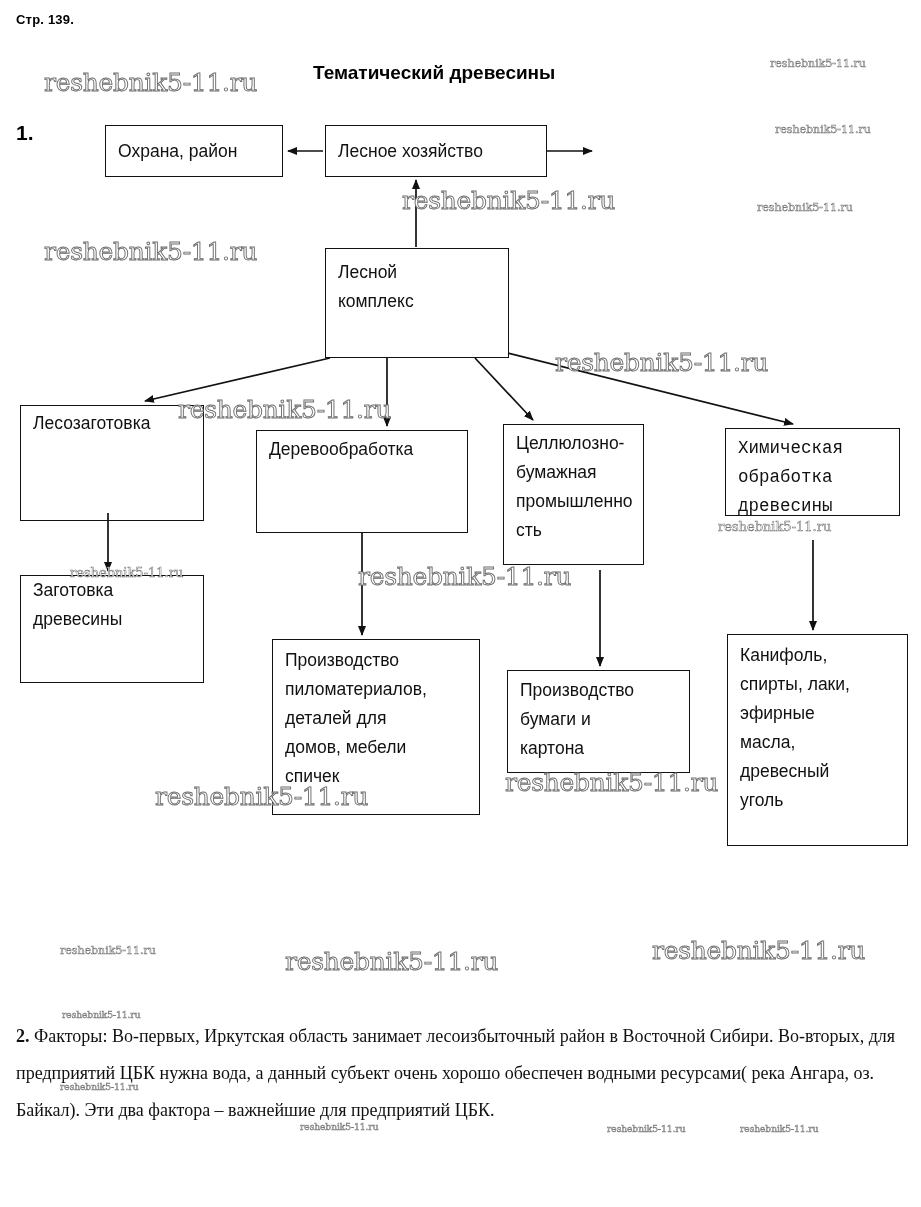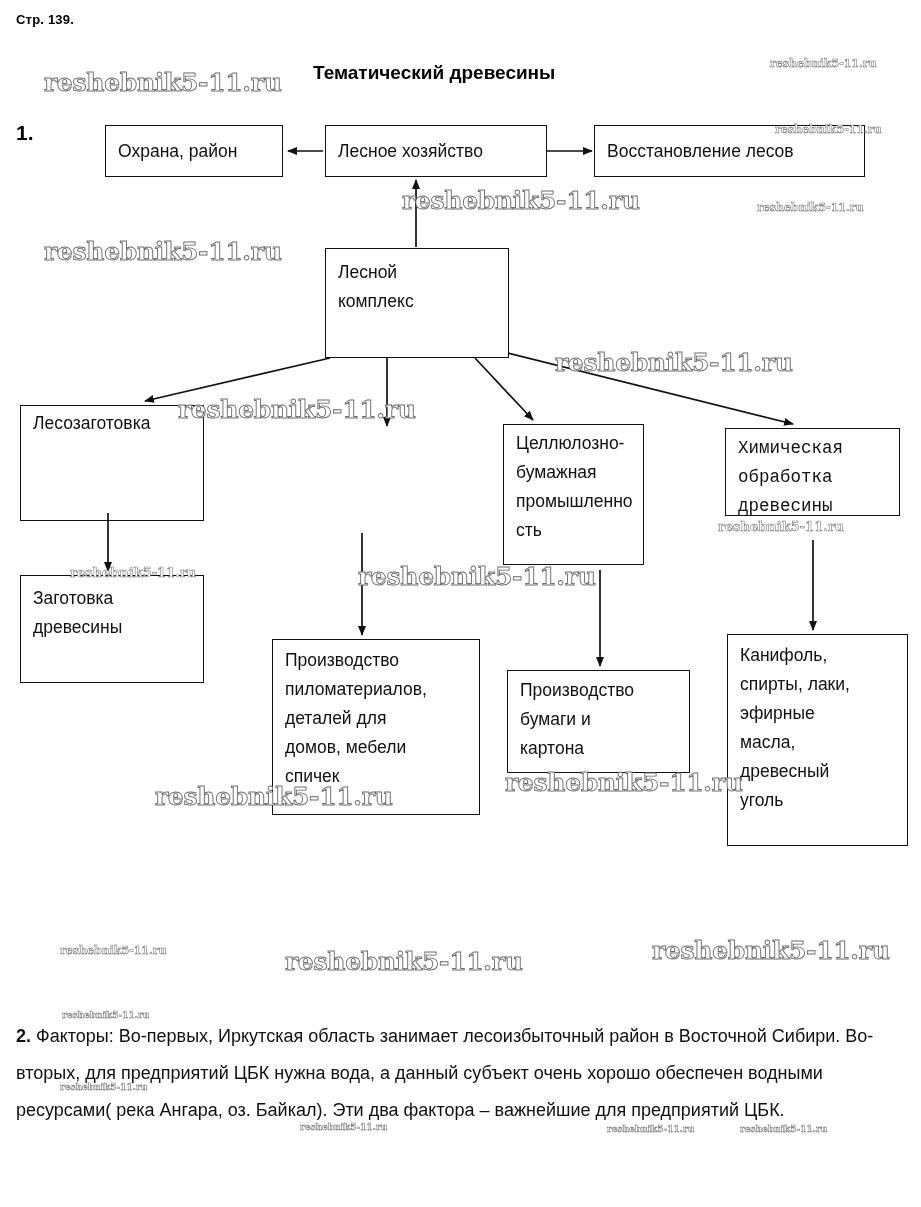--- a/index.html
+++ b/index.html
@@ -67,21 +67,21 @@
     left: 0; top: 0;
     width: 921px; height: 1207px;
     z-index: 2;
     pointer-events: none;
   }
 
   
   .wm {
     position: absolute;
     font-family: "DejaVu Serif", serif;
-    font-weight: bold;
+    font-weight: normal;
     color: #ffffff;
     -webkit-text-stroke: 0.9px #6d6d6d;
     text-shadow: 0 0 0 #999;
     white-space: nowrap;
     letter-spacing: -0.3px;
     z-index: 5;
     pointer-events: none;
   }
   .wm.small {
     -webkit-text-stroke: 0.5px #777;
@@ -90,20 +90,21 @@
 
   
   .answer2 {
     position: absolute;
     left: 16px;
     top: 1018px;
     width: 890px;
     font-size: 18px;
     line-height: 37px;
     color: #111;
+    font-family: Liberation Serif, serif;
   }
   .answer2 b { font-weight: bold; }
 </style>
 </head>
 <body>
 
 <div id="page">
 
   <div class="page-no">Стр. 139.</div>
 
@@ -144,42 +145,42 @@
   </svg>
 
   <div class="dbox center-h" style="left:105px; top:125px; width:178px; height:52px;">
     <span>Охрана, район</span>
   </div>
 
   <div class="dbox center-h" style="left:325px; top:125px; width:222px; height:52px;">
     <span>Лесное хозяйство</span>
   </div>
 
-  <div class="dbox center-h" style="left:594px; top:125px; width:271px; height:52px;">
-    <span>Восстановление лесов</span>
-  </div>
 
   <div class="dbox" style="left:325px; top:248px; width:184px; height:110px; padding-top:9px;">
     <span class="ml">Лесной<br>комплекс</span>
   </div>
 
   <div class="dbox" style="left:20px; top:405px; width:184px; height:116px; padding-top:3px;">
     <span class="ml">Лесозаготовка</span>
   </div>
 
+  <div class="dbox" style="left:256px; top:430px; width:212px; height:103px; padding-top:4px;">
+    <span class="ml">Деревообработка</span>
+  </div>
 
   <div class="dbox" style="left:503px; top:424px; width:141px; height:141px; ">
     <span class="ml">Целлюлозно-<br>бумажная<br>промышленно<br>сть</span>
   </div>
 
   <div class="dbox" style="left:725px; top:428px; width:175px; height:88px; padding-top:5px;font-family:Liberation Mono, monospace;">
     <span class="ml">Химическая<br>обработка<br>древесины</span>
   </div>
 
-  <div class="dbox" style="left:20px; top:575px; width:184px; height:108px; padding-top:8px;">
+  <div class="dbox" style="left:20px; top:575px; width:184px; height:108px; padding-top:0;">
     <span class="ml">Заготовка<br>древесины</span>
   </div>
 
   <div class="dbox" style="left:272px; top:639px; width:208px; height:176px; padding-top:6px;">
     <span class="ml">Производство<br>пиломатериалов,<br>деталей для<br>домов, мебели<br>спичек</span>
   </div>
 
   <div class="dbox" style="left:507px; top:670px; width:183px; height:103px; padding-top:5px;">
     <span class="ml">Производство<br>бумаги и<br>картона</span>
   </div>

